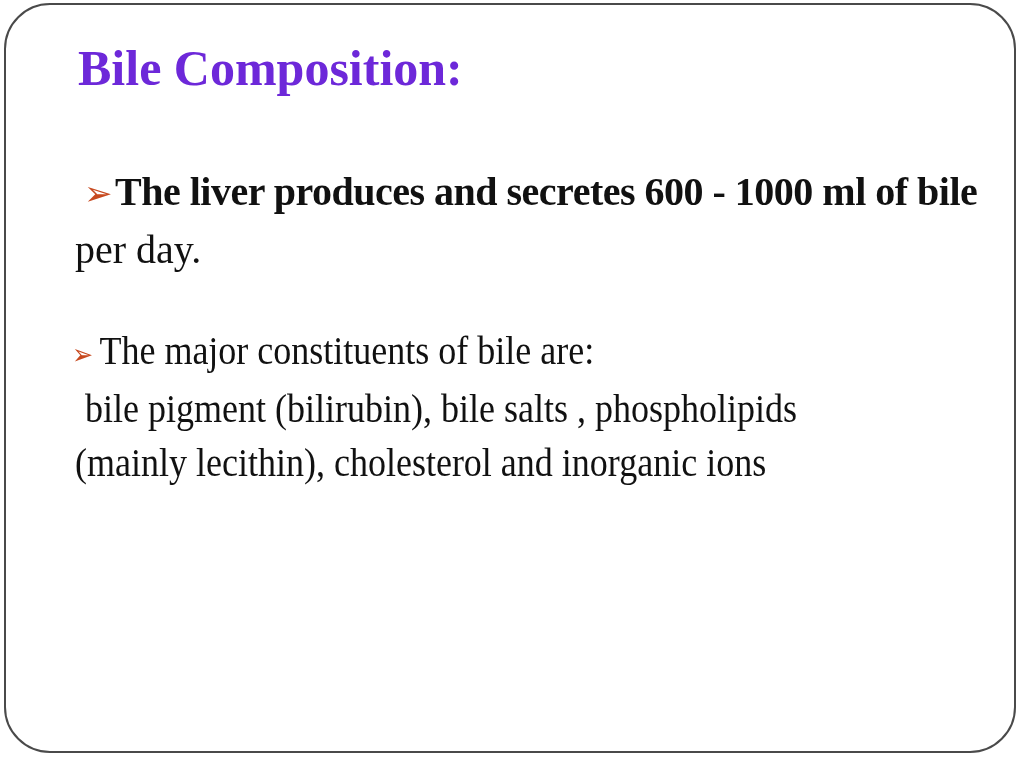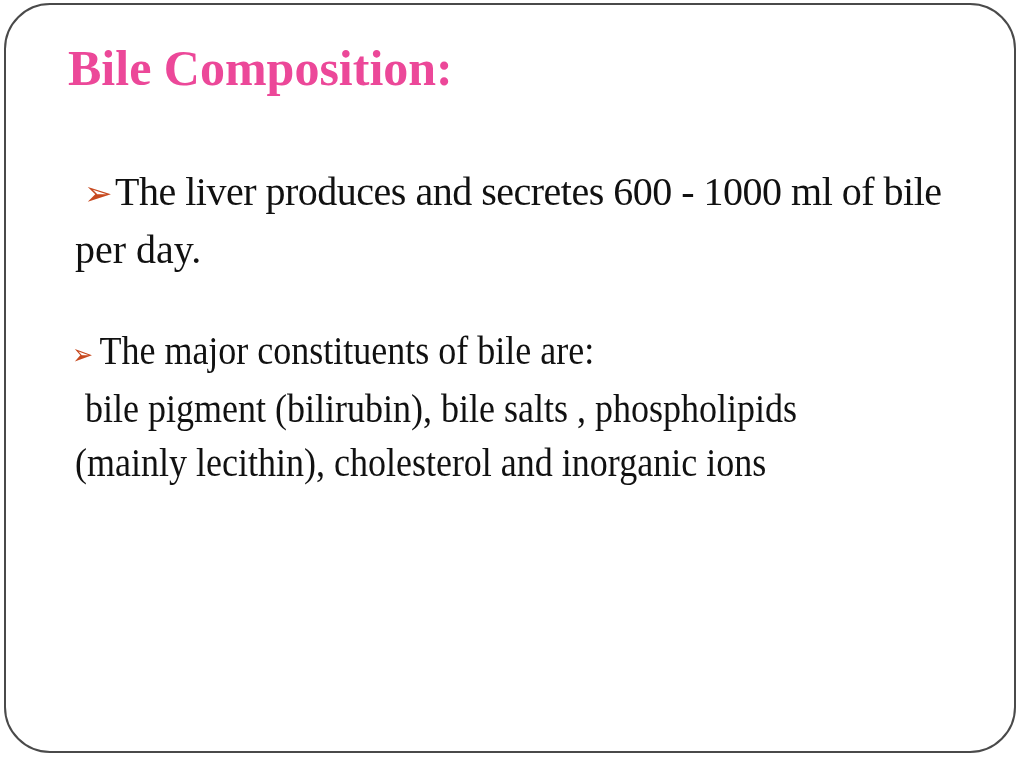--- a/index.html
+++ b/index.html
@@ -20,26 +20,26 @@
     top: 3px;
     width: 1012px;
     height: 750px;
     box-sizing: border-box;
     border: 2px solid #4a4a4a;
     border-radius: 46px;
     background: #ffffff;
   }
   .slide-title {
     position: absolute;
-    left: 68px;
+    left: 78px;
     top: 38px;
     font-size: 50px;
     line-height: 60px;
     font-weight: bold;
-    color: #ec4899;
+    color: #6d28d9;
     white-space: pre;
   }
   .ln {
     position: absolute;
     font-size: 40px;
     line-height: 44px;
     color: #111111;
     white-space: pre;
   }
   .condensed {
@@ -51,21 +51,21 @@
     color: #c7491f;
   }
   .arrow-lg {
     font-size: 34px;
     margin-right: 3px;
   }
   .arrow-sm {
     font-size: 28px;
     margin-right: 7px;
   }
-  #line-1 { left: 84px; top: 170px; letter-spacing: -0.5px; }
+  #line-1 { left: 84px; top: 170px; letter-spacing: -0.5px; font-weight: bold; }
   #line-2 { left: 75px; top: 228px; }
   #line-3 { left: 72px; top: 329px; }
   #line-4 { left: 76px; top: 387px; }
   #line-5 { left: 75px; top: 441px; }
 </style>
 </head>
 <body>
 
 <div class="slide-frame"></div>
 

